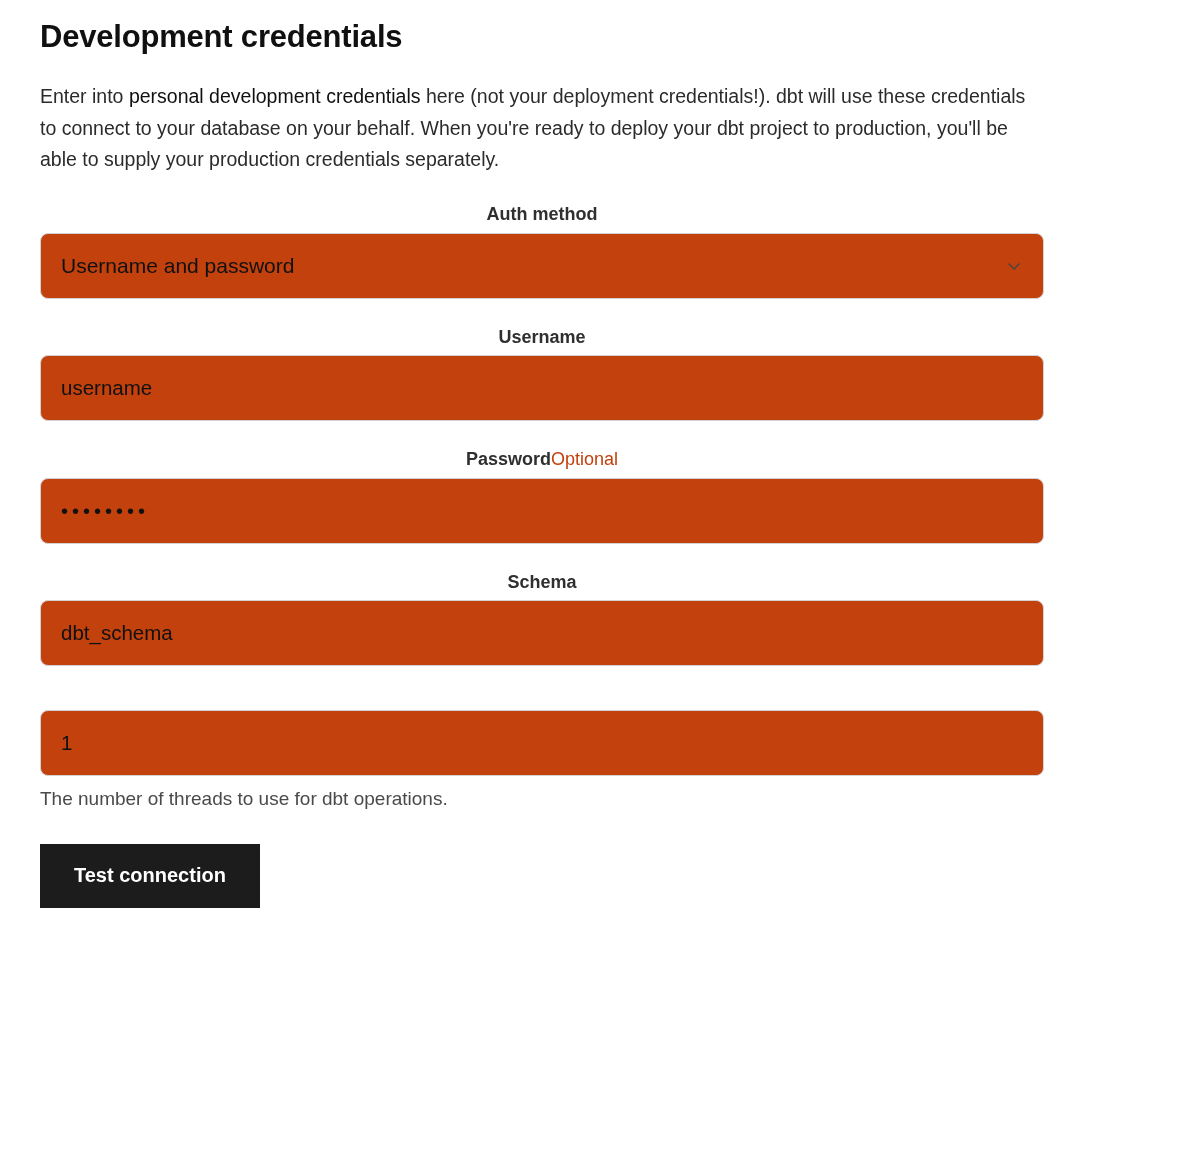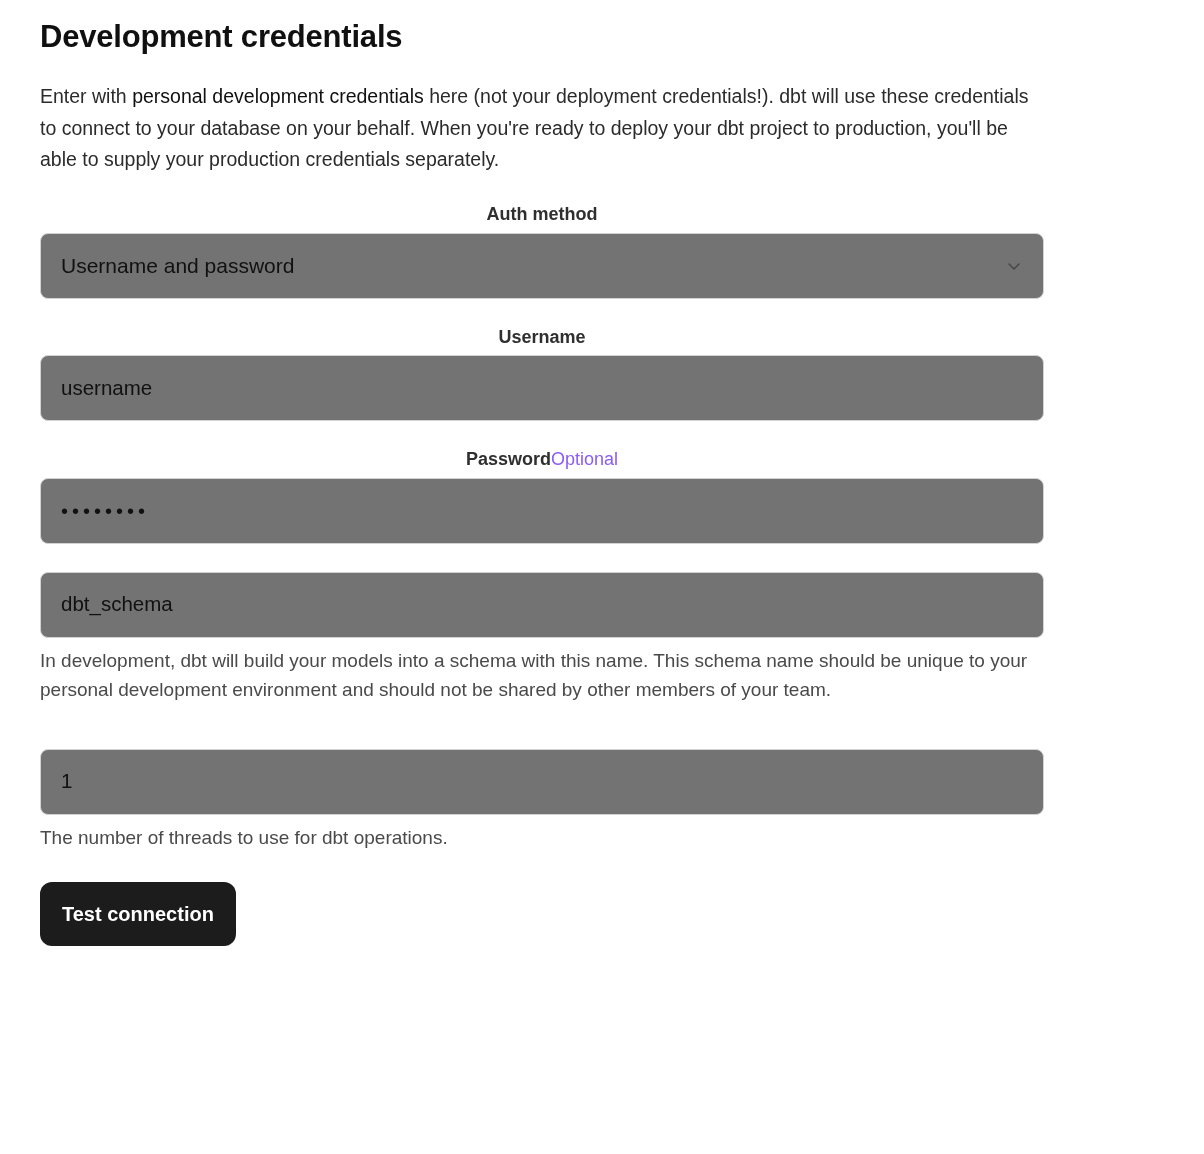--- a/index.html
+++ b/index.html
@@ -49,29 +49,29 @@
     margin-bottom: 7px;
   }
   .field-label {
     font-size: 18px;
     font-weight: bold;
     color: #2f2f2f;
     line-height: 1.2;
   }
   .field-optional {
     font-size: 18px;
-    color: #8b5cf6;
+    color: #c2410c;
     font-weight: normal;
   }
   .control {
     position: relative;
     height: 66px;
     border: 1px solid #d3d3d3;
     border-radius: 8px;
-    background: #737373;
+    background: #c2410c;
     display: flex;
     align-items: center;
     padding: 0 20px;
     box-sizing: border-box;
   }
   .control .value {
     font-size: 20.5px;
     color: #111111;
     line-height: 1;
   }
@@ -104,35 +104,35 @@
   .btn-primary {
     margin-top: 18px;
     display: inline-flex;
     align-items: center;
     justify-content: center;
     background: #1c1c1c;
     color: #ffffff;
     font-size: 20px;
     font-weight: bold;
     border: none;
-    border-radius: 12px;
-    padding: 0 22px;
+    border-radius: 0;
+    padding: 0 34px;
     height: 64px;
     cursor: pointer;
     font-family: "Liberation Sans", sans-serif;
   }
 </style>
 </head>
 <body>
 
 <div class="page">
 
   <h1 class="page-title">Development credentials</h1>
 
-  <p class="intro"><span>Enter with </span><b>personal development credentials</b><span> here (not your deployment credentials!). dbt will use these credentials to connect to your database on your behalf. When you're ready to deploy your dbt project to production, you'll be able to supply your production credentials separately.</span></p>
+  <p class="intro"><span>Enter into </span><b>personal development credentials</b><span> here (not your deployment credentials!). dbt will use these credentials to connect to your database on your behalf. When you're ready to deploy your dbt project to production, you'll be able to supply your production credentials separately.</span></p>
 
   
   <div class="field">
     <div class="field-label-row">
       <span class="field-label">Auth method</span>
     </div>
     <div class="control select">
       <span class="value">Username and password</span>
       <span class="chevron">
         <svg width="18" height="18" viewBox="0 0 18 18" fill="none" xmlns="http://www.w3.org/2000/svg">
@@ -164,24 +164,26 @@
     </div>
     <div class="control">
       <span class="dots">••••••••</span>
     </div>
   </div>
 
   <div class="spacer-lg"></div>
 
   
   <div class="field">
+    <div class="field-label-row">
+      <span class="field-label">Schema</span>
+    </div>
     <div class="control">
       <span class="value">dbt_schema</span>
     </div>
-    <div class="helper">In development, dbt will build your models into a schema with this name. This schema name should be unique to your personal development environment and should not be shared by other members of your team.</div>
   </div>
 
   <div class="spacer-lg"></div>
 
   
 
   <div class="spacer-lg"></div>
 
   
   <div class="field">

